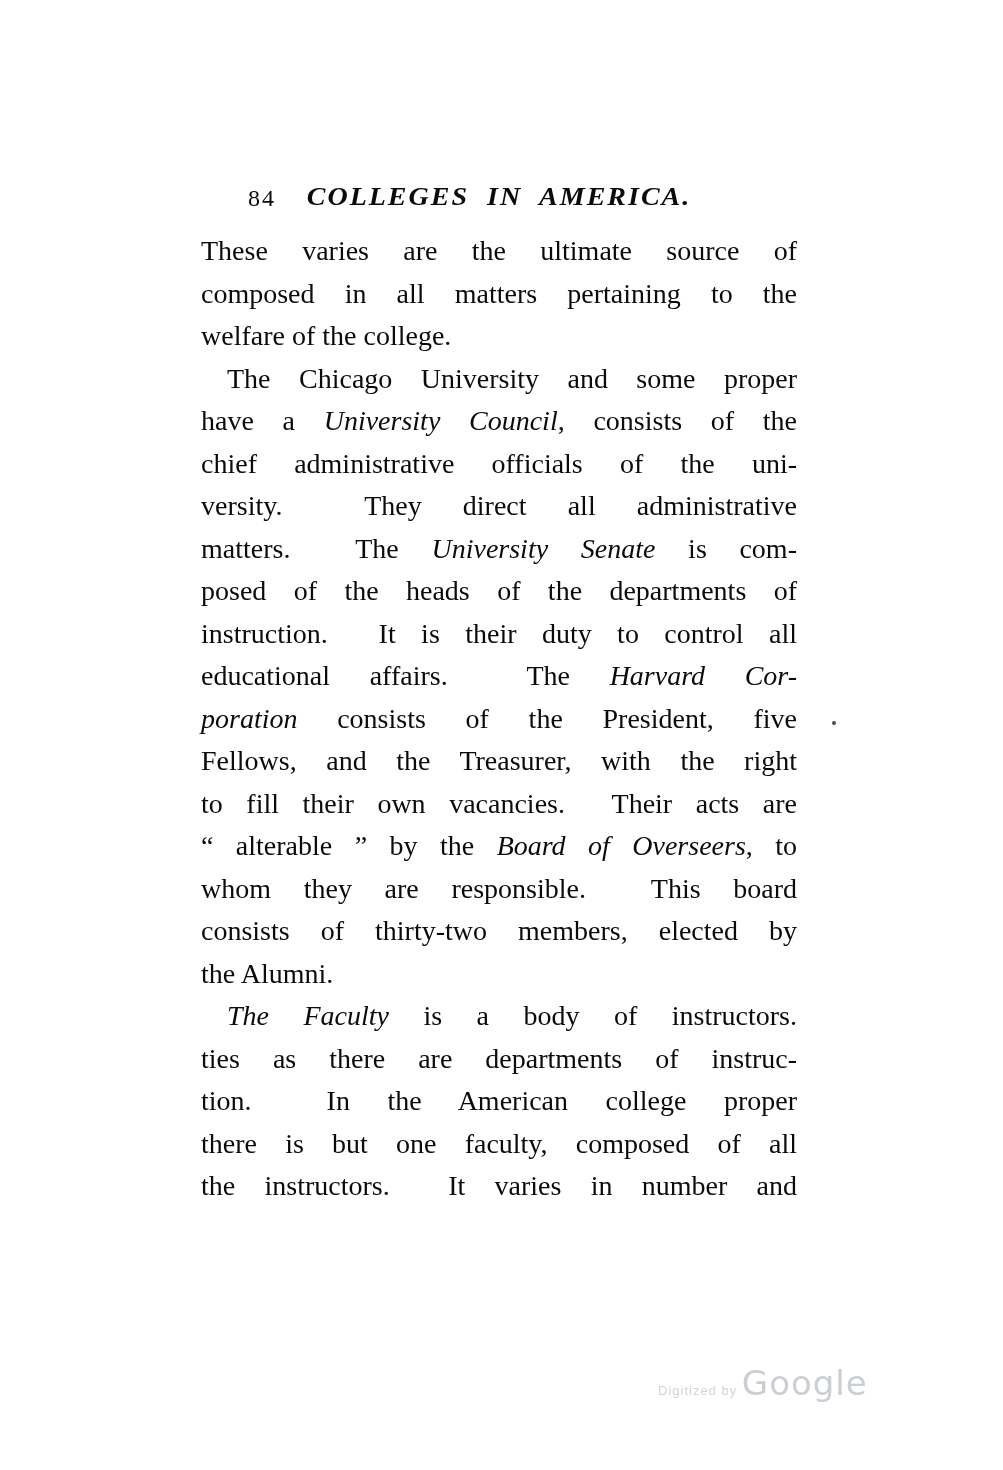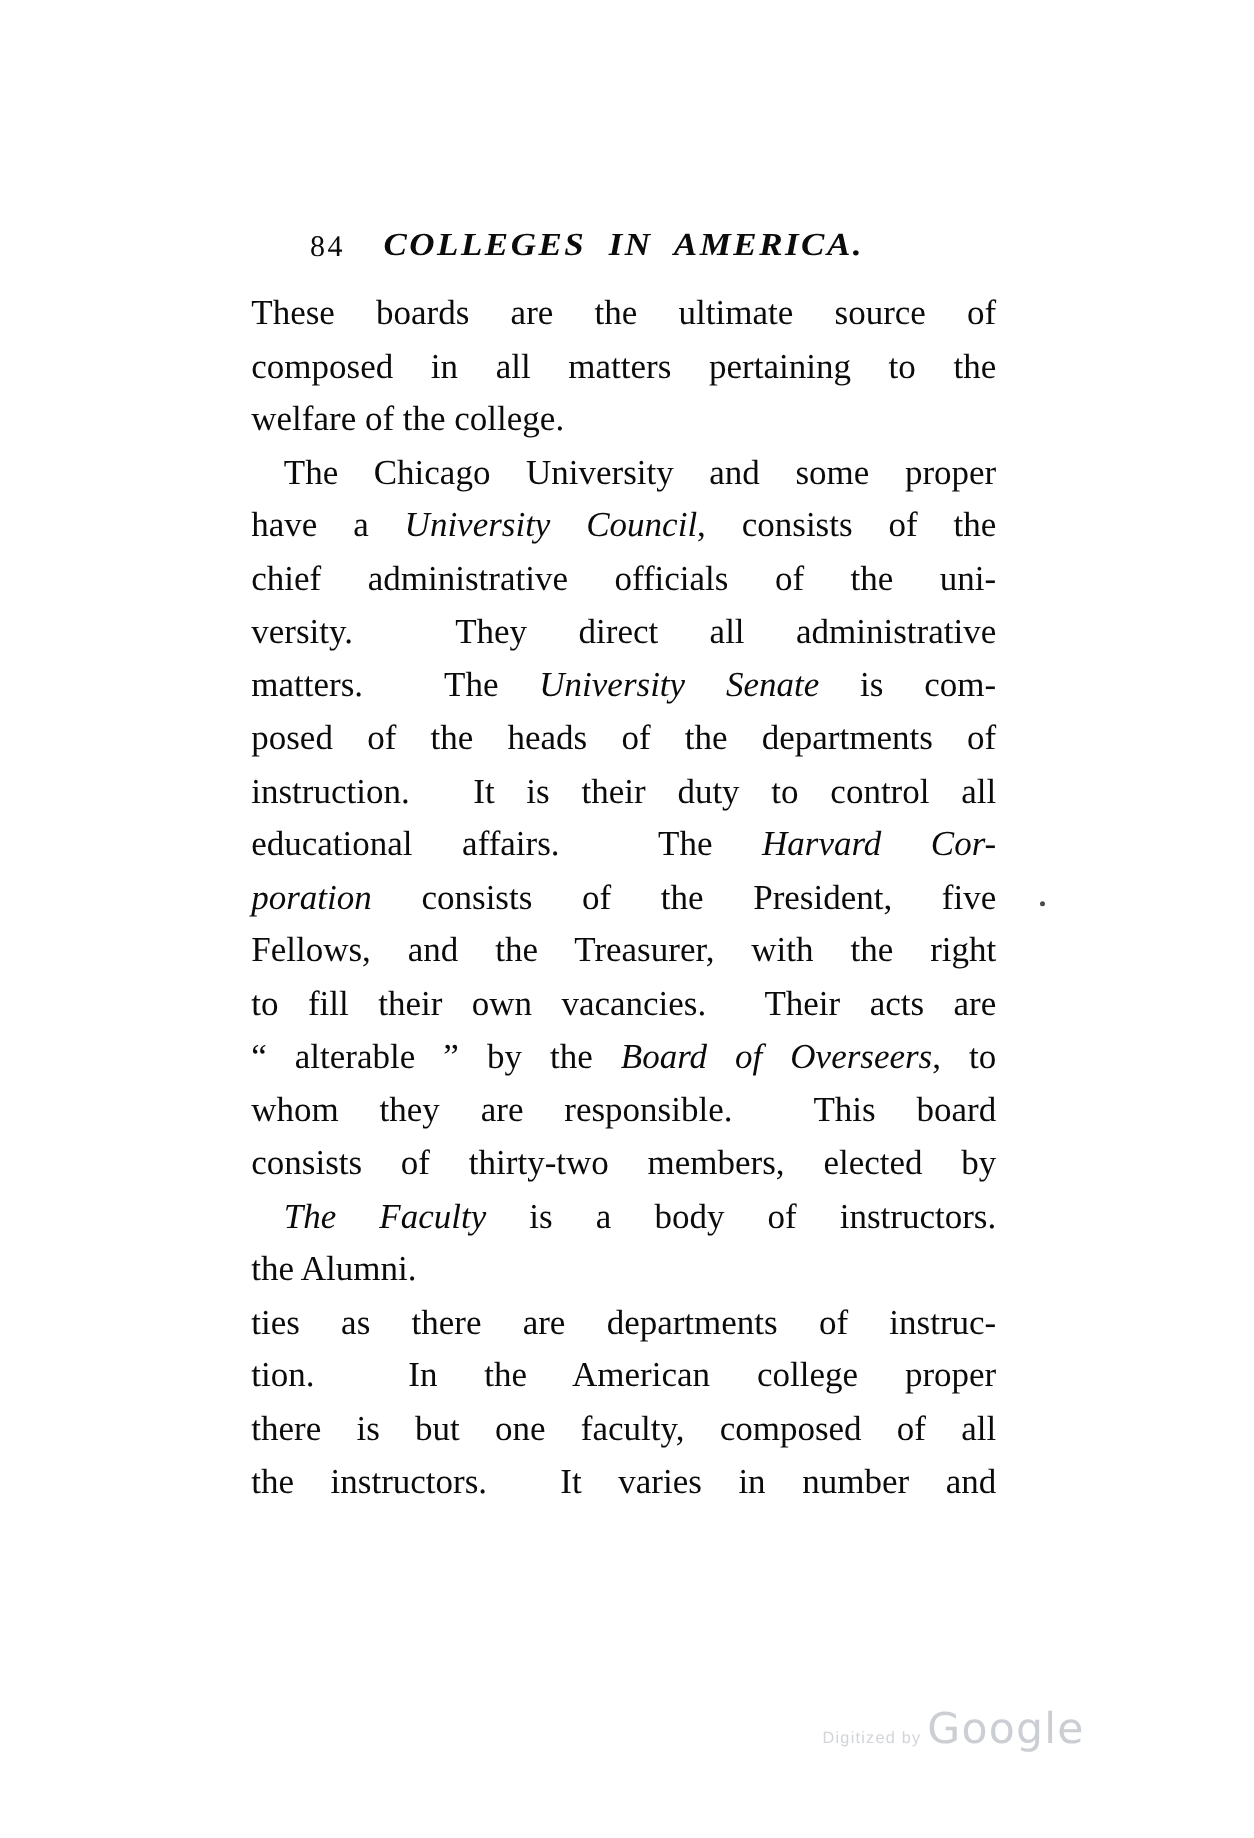--- a/index.html
+++ b/index.html
@@ -52,39 +52,39 @@
 <body>
 
 <div class="page">
 
   <div class="header">
     <span class="pagenum">84</span>
     <span class="title">COLLEGES IN AMERICA.</span>
   </div>
 
   <div class="bodytext">
-    <div class="ln"><span>These boards are the ultimate source of</span></div>
+    <div class="ln"><span>These varies are the ultimate source of</span></div>
     <div class="ln"><span>composed in all matters pertaining to the</span></div>
     <div class="ln end"><span>welfare of the college.</span></div>
     <div class="ln ind"><span>The Chicago University and some proper</span></div>
     <div class="ln"><span>have a </span><span class="it">University Council</span><span>, consists of the</span></div>
     <div class="ln"><span>chief administrative officials of the uni-</span></div>
     <div class="ln"><span>versity.&nbsp; They direct all administrative</span></div>
     <div class="ln"><span>matters.&nbsp; The </span><span class="it">University Senate</span><span> is com-</span></div>
     <div class="ln"><span>posed of the heads of the departments of</span></div>
     <div class="ln"><span>instruction.&nbsp; It is their duty to control all</span></div>
     <div class="ln"><span>educational affairs.&nbsp; The </span><span class="it">Harvard Cor-</span></div>
     <div class="ln"><span class="it">poration</span><span> consists of the President, five</span></div>
     <div class="ln"><span>Fellows, and the Treasurer, with the right</span></div>
     <div class="ln"><span>to fill their own vacancies.&nbsp; Their acts are</span></div>
     <div class="ln"><span>“ alterable ” by the </span><span class="it">Board of Overseers</span><span>, to</span></div>
     <div class="ln"><span>whom they are responsible.&nbsp; This board</span></div>
     <div class="ln"><span>consists of thirty-two members, elected by</span></div>
+    <div class="ln end"><span>the Alumni.</span></div>
     <div class="ln ind"><span class="it">The Faculty</span><span> is a body of instructors.</span></div>
-    <div class="ln end"><span>the Alumni.</span></div>
     <div class="ln"><span>ties as there are departments of instruc-</span></div>
     <div class="ln"><span>tion.&nbsp; In the American college proper</span></div>
     <div class="ln"><span>there is but one faculty, composed of all</span></div>
     <div class="ln"><span>the instructors.&nbsp; It varies in number and</span></div>
   </div>
 
   <div class="speck"></div>
 
   <div class="watermark">
     <span class="dig">Digitized by </span><span class="goog">Google</span>

